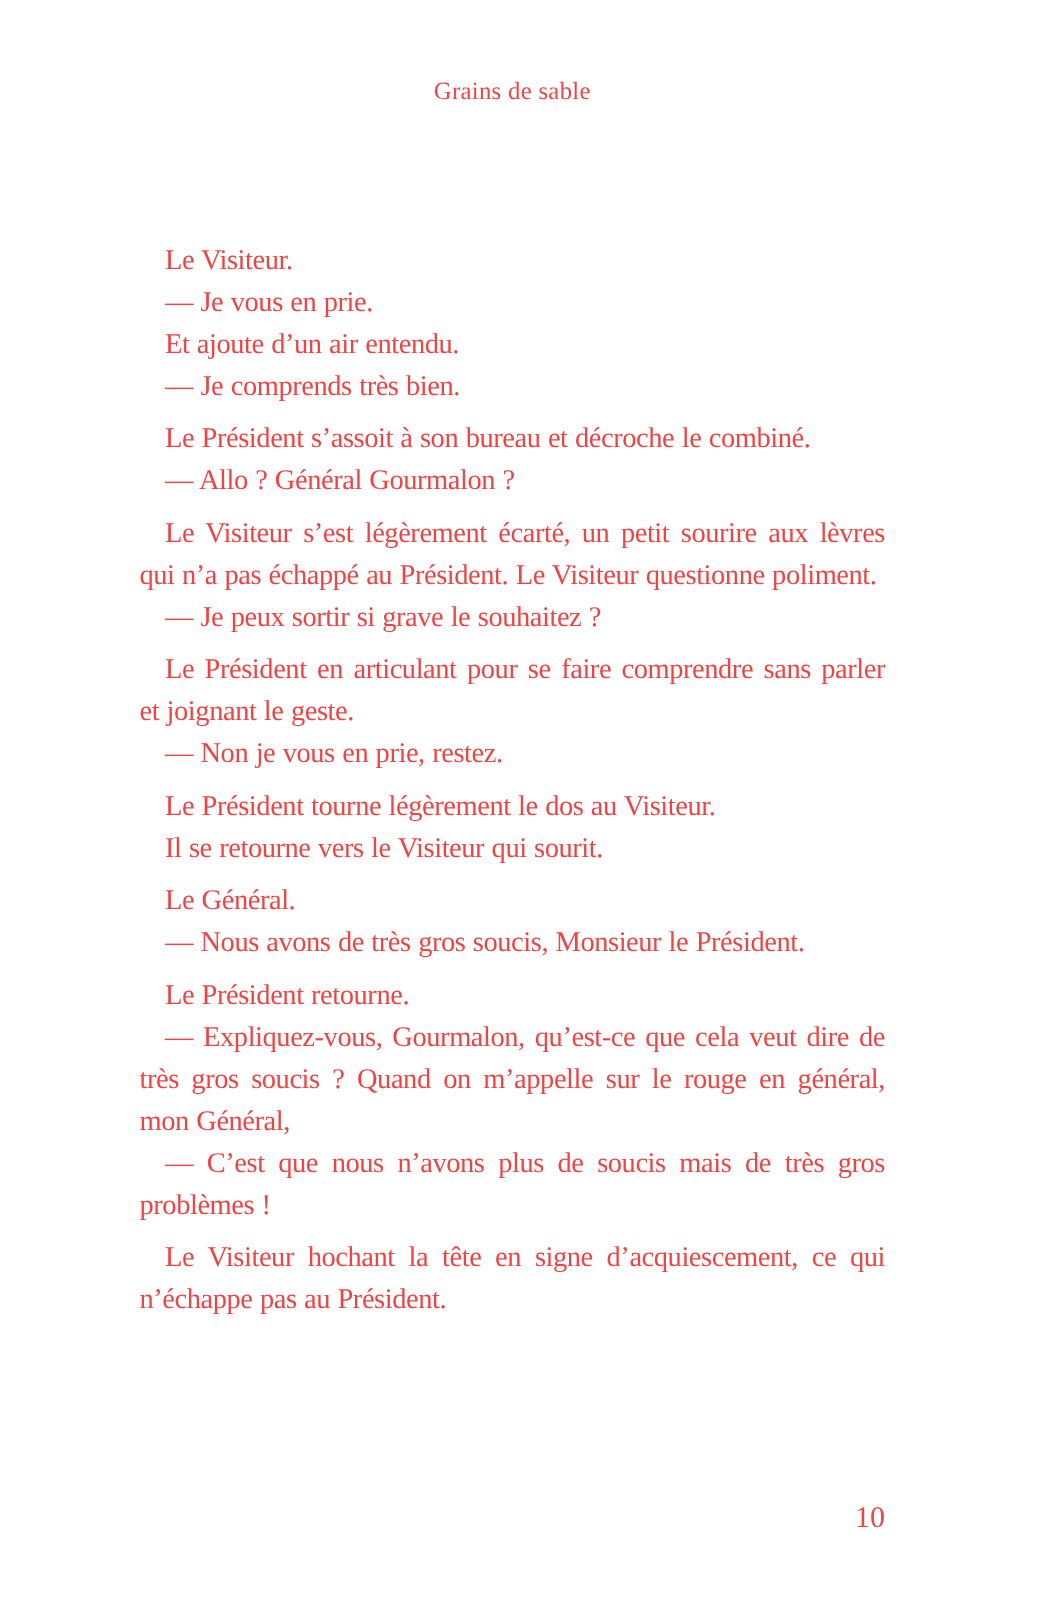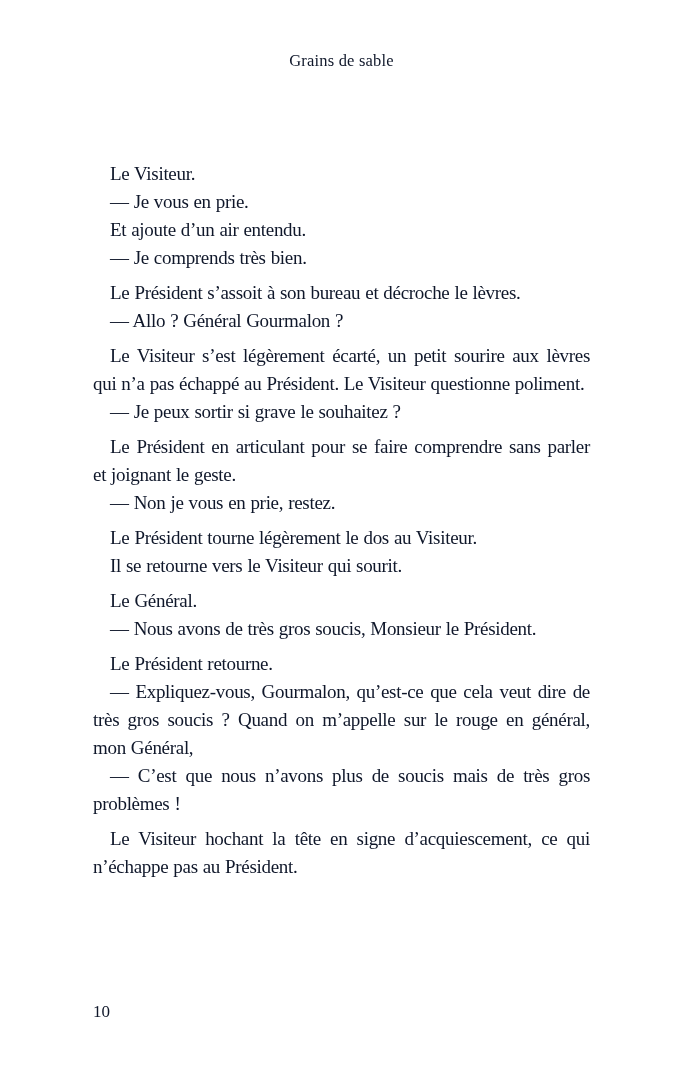--- a/index.html
+++ b/index.html
@@ -5,21 +5,21 @@
   html, body {
     margin: 0;
     padding: 0;
     background: #ffffff;
   }
   .book-page {
     position: relative;
     width: 700px;
     height: 1080px;
     background: #ffffff;
-    color: #0f172a;
+    color: #ef4444;
     font-family: "Liberation Serif", "DejaVu Serif", serif;
     overflow: hidden;
   }
   .running-header {
     position: absolute;
     top: 52px;
     left: 93px;
     width: 497px;
     text-align: center;
     font-size: 16.5px;
@@ -43,40 +43,40 @@
   .page-text p {
     margin: 0;
     padding: 0;
     text-indent: 17px;
   }
   .page-number {
     position: absolute;
     top: 1002px;
     left: 93px;
     width: 497px;
-    text-align: left;
-    font-size: 17px;
+    text-align: right;
+    font-size: 20px;
     line-height: 20px;
   }
 </style>
 </head>
 <body>
 
 <div class="book-page">
   <div class="running-header">Grains de sable</div>
 
   <main class="page-text">
       <div class="paragraph-group">
         <p>Le Visiteur.</p>
         <p>— Je vous en prie.</p>
         <p>Et ajoute d’un air entendu.</p>
         <p>— Je comprends très bien.</p>
       </div>
       <div class="paragraph-group">
-        <p>Le Président s’assoit à son bureau et décroche le lèvres.</p>
+        <p>Le Président s’assoit à son bureau et décroche le combiné.</p>
         <p>— Allo ? Général Gourmalon ?</p>
       </div>
       <div class="paragraph-group">
         <p>Le Visiteur s’est légèrement écarté, un petit sourire aux lèvres qui n’a pas échappé au Président. Le Visiteur questionne poliment.</p>
         <p>— Je peux sortir si grave le souhaitez ?</p>
       </div>
       <div class="paragraph-group">
         <p>Le Président en articulant pour se faire comprendre sans parler et joignant le geste.</p>
         <p>— Non je vous en prie, restez.</p>
       </div>

